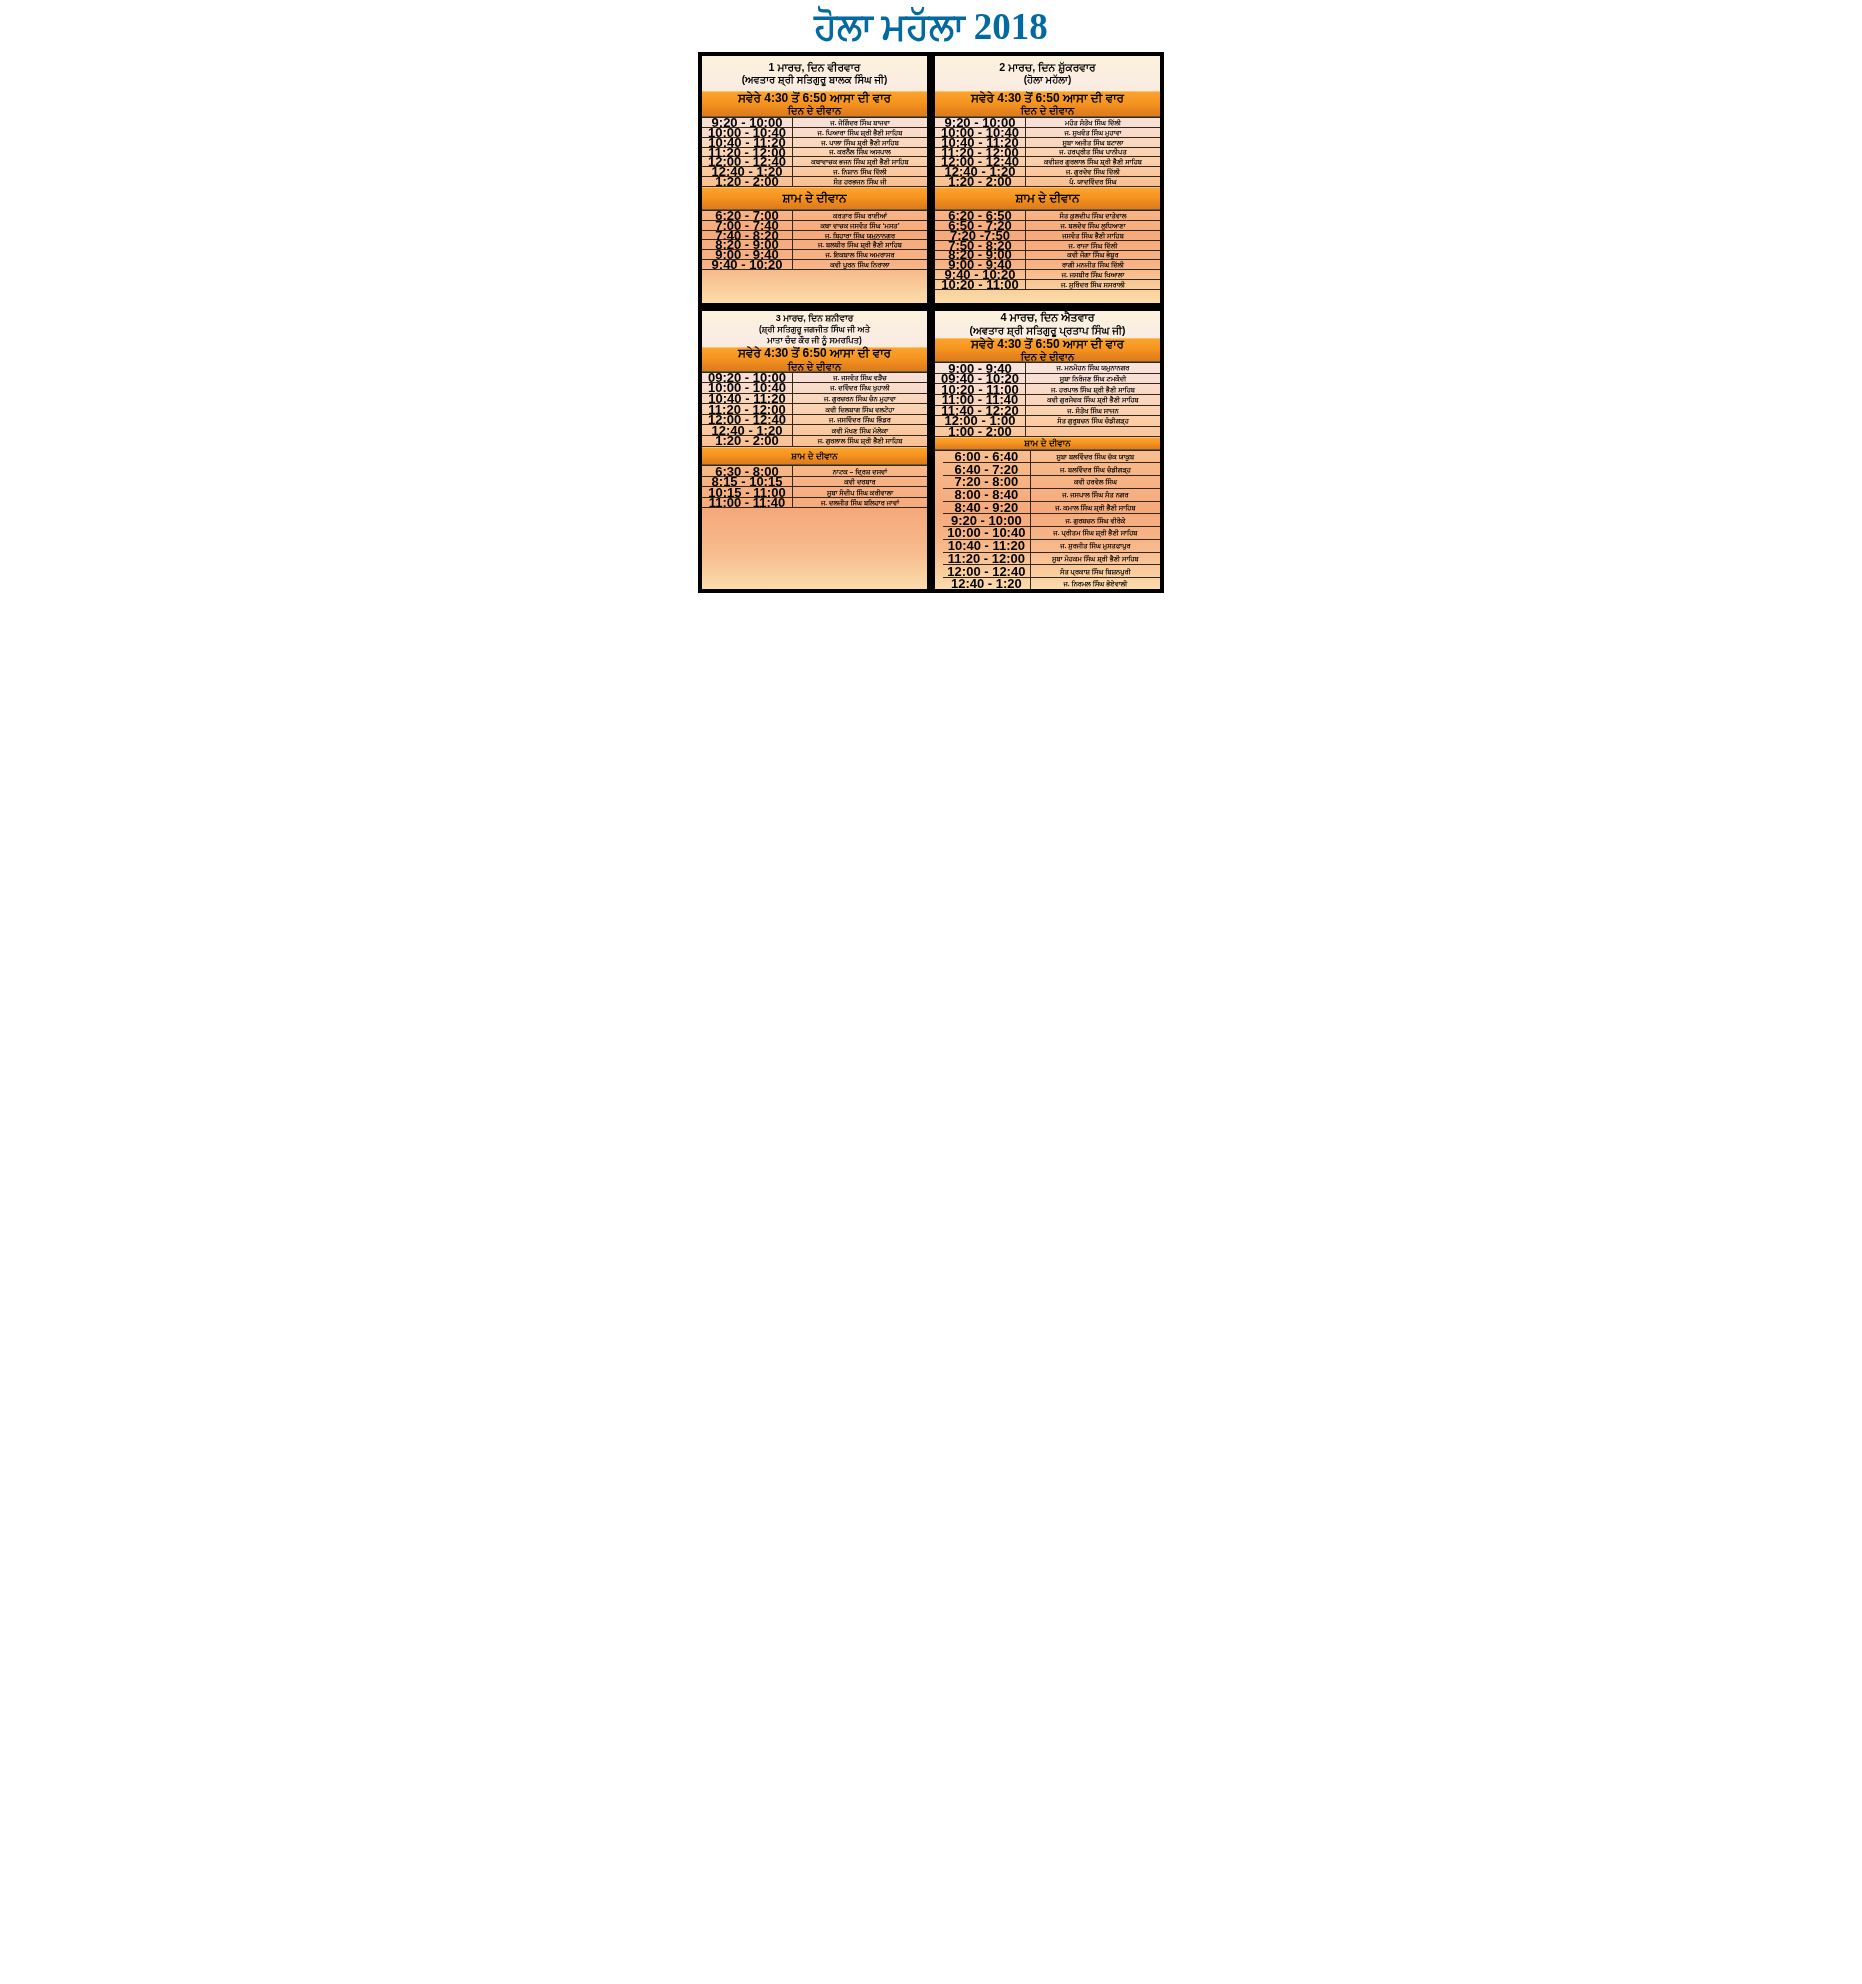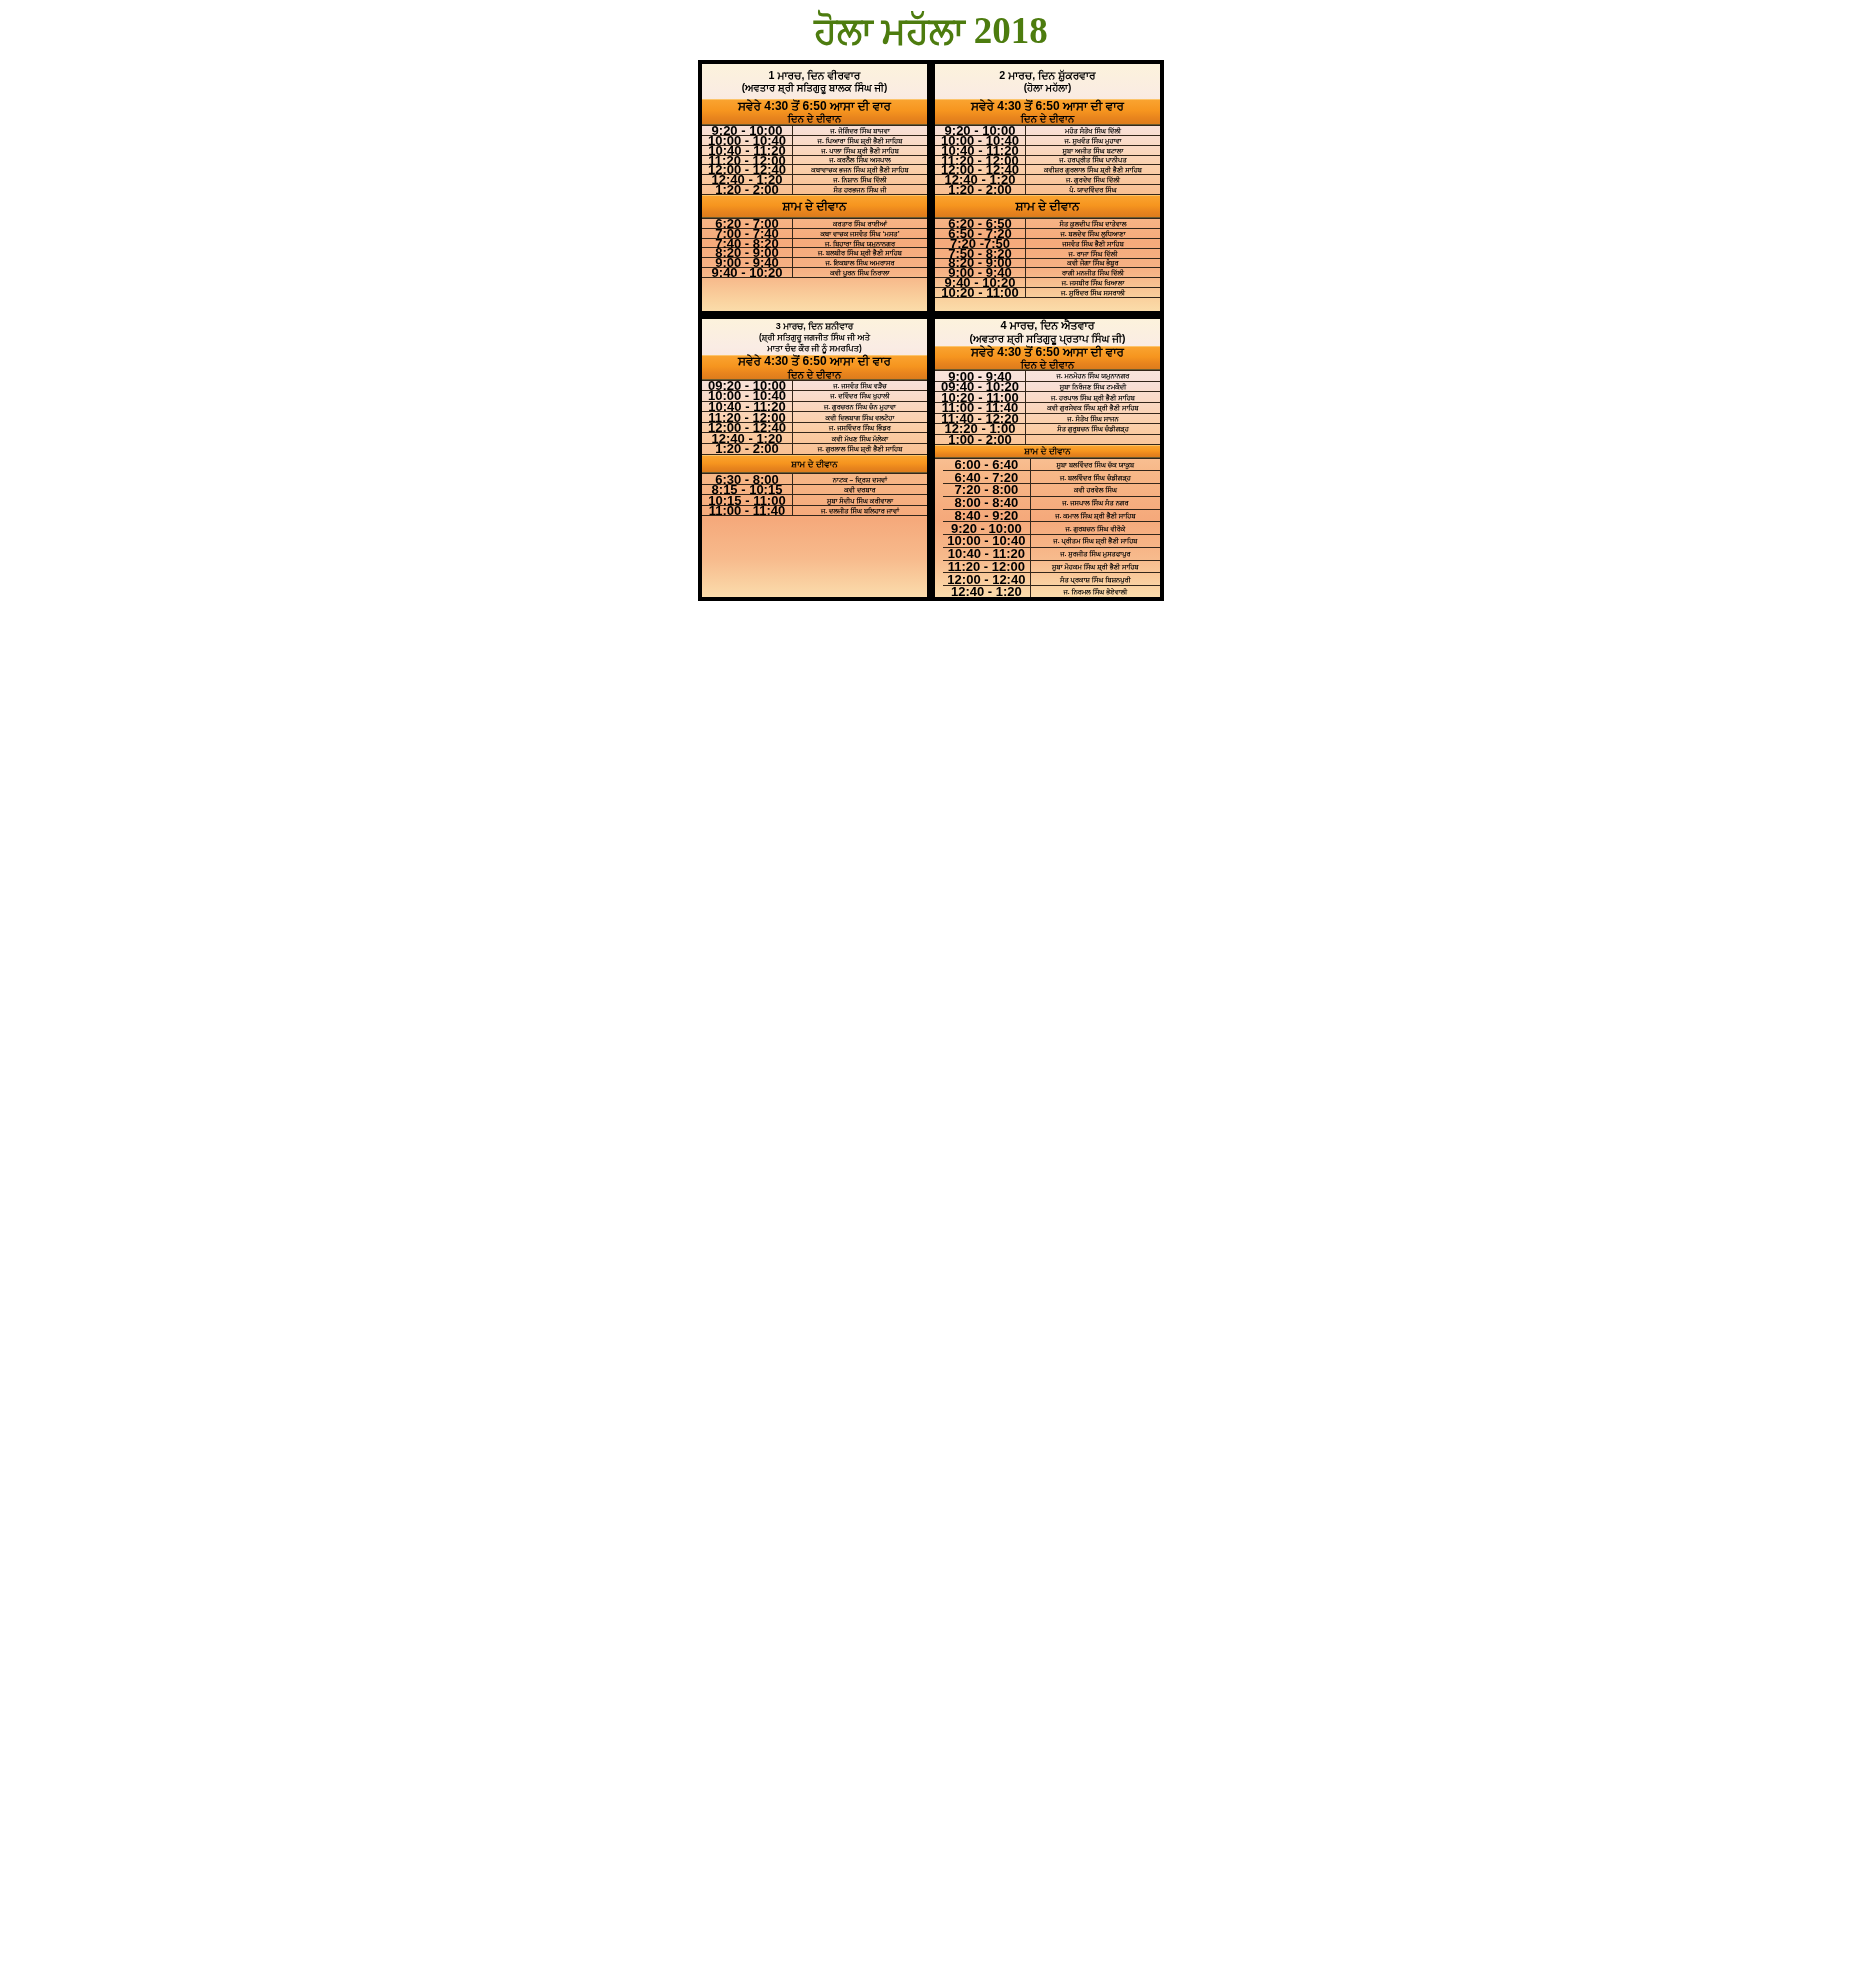--- a/index.html
+++ b/index.html
@@ -3,24 +3,24 @@
 <meta charset="utf-8">
 <style>
   html,body{margin:0;padding:0;background:#ffffff;}
   .page{
     width:466px;margin:0 auto;background:#ffffff;
     font-family:"Liberation Sans","DejaVu Sans",sans-serif;
     color:#000;
   }
   
   .poster-title{
-    height:60px;display:flex;align-items:center;justify-content:center;
+    height:52px;display:flex;align-items:center;justify-content:center;
     font-family:"Liberation Serif","DejaVu Serif",serif;
     font-weight:bold;font-size:37px;line-height:1;white-space:nowrap;
-    color:#4d7c0f;
+    color:#0369a1;
   }
   
   .grid{
     display:grid;
     grid-template-columns:1fr 1fr;
     grid-template-rows:247px 278px;
     gap:8px;background:#000;border:4.8px solid #000;
   }
   .quad{display:flex;flex-direction:column;overflow:hidden;}
   .quad.top{
@@ -330,21 +330,21 @@
           </div>
           <div class="row">
             <div class="time">11:00 - 11:40</div>
             <div class="name">ਕਵੀ ਗੁਰਸੇਵਕ ਸਿੰਘ ਸ਼੍ਰੀ ਭੈਣੀ ਸਾਹਿਬ</div>
           </div>
           <div class="row">
             <div class="time">11:40 - 12:20</div>
             <div class="name">ਜ. ਸੰਤੋਖ ਸਿੰਘ ਸਾਜਨ</div>
           </div>
           <div class="row">
-            <div class="time">12:20 - 1:00</div>
+            <div class="time">12:00 - 1:00</div>
             <div class="name">ਸੰਤ ਗੁਰੂਬਚਨ ਸਿੰਘ ਚੰਡੀਗੜ੍ਹ</div>
           </div>
           <div class="row">
             <div class="time">1:00 - 2:00</div>
             <div class="name"></div>
           </div>
         </div>
       <div class="band evening">
         <div class="b1">ਸ਼ਾਮ ਦੇ ਦੀਵਾਨ</div>
       </div>

